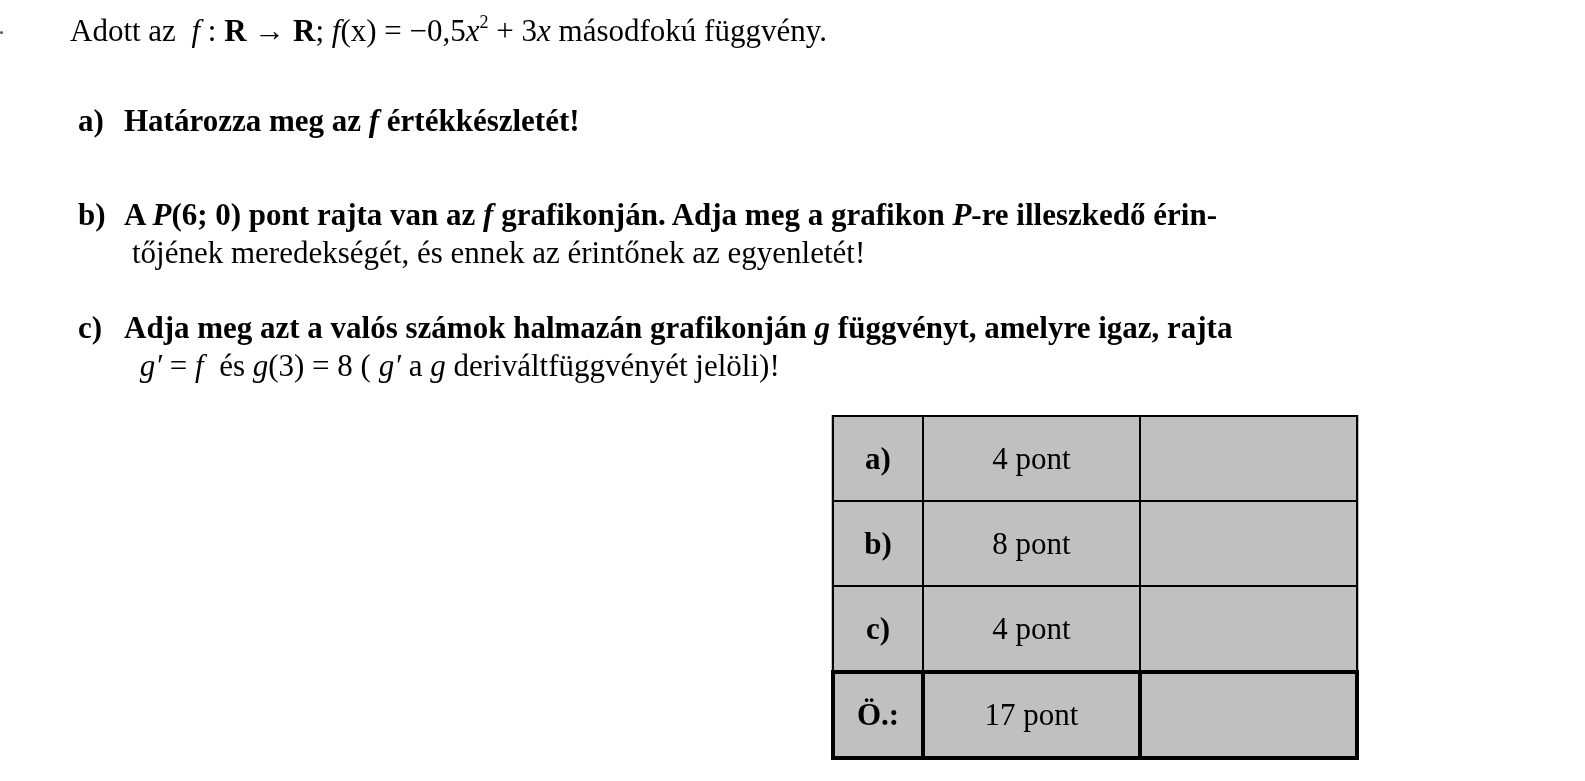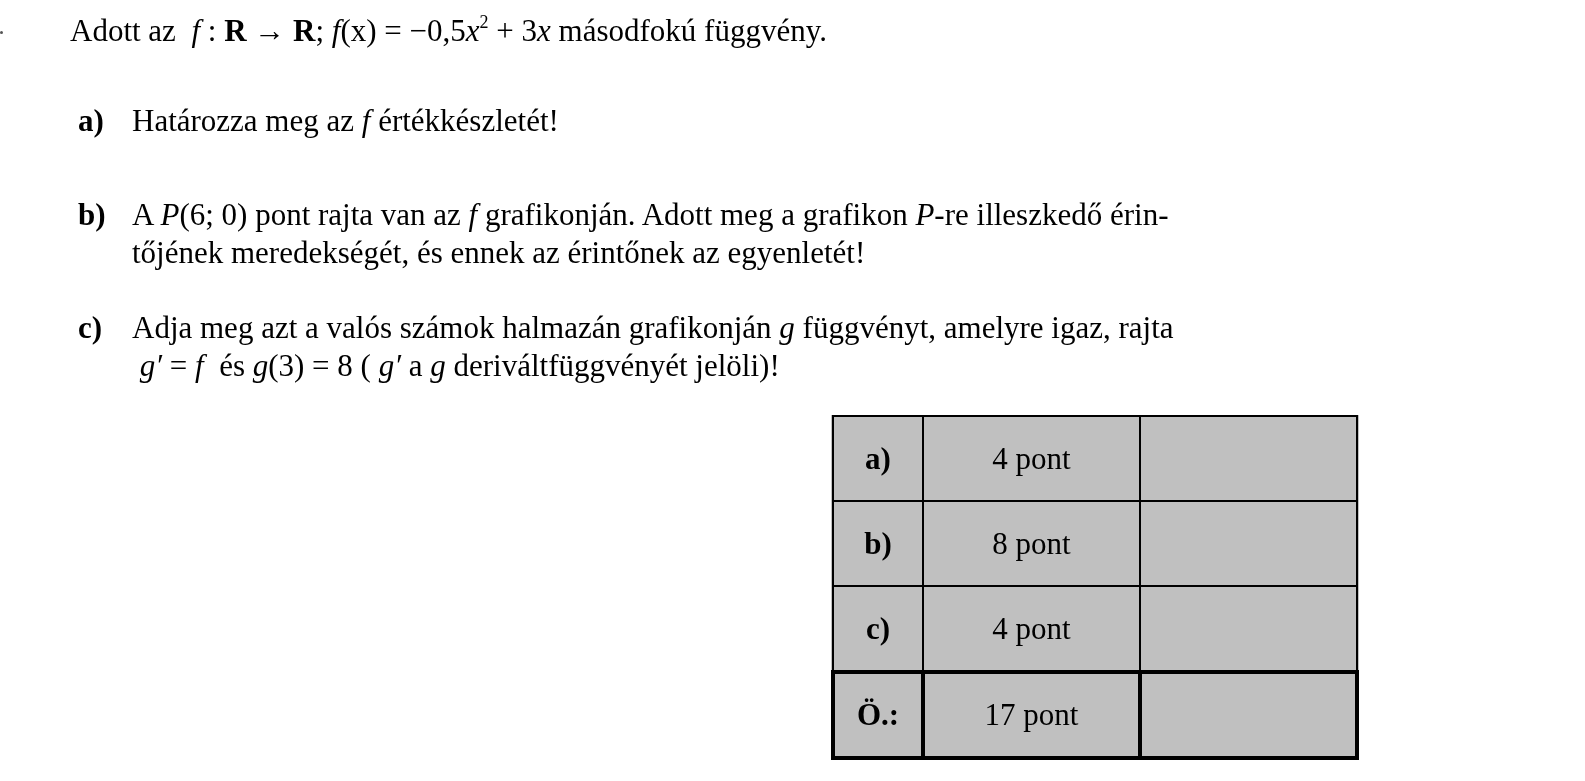--- a/index.html
+++ b/index.html
@@ -17,21 +17,21 @@
       font-size: 31px; line-height: 38px; white-space: nowrap; margin-left: 12px;
     }
     .it { font-style: italic; }
     .bf { font-weight: bold; }
     sup { font-size: 18px; line-height: 0; position: relative; top: -2px; }
     .q {
       position: absolute; left: 78px; font-size: 31px; line-height: 38px;
       white-space: nowrap;
     }
     .q .lbl { font-weight: bold; display: inline-block; width: 54px; }
-    .q .cont { position: absolute; left: 54px; top: 0; }
+    .q .cont { position: absolute; left: 46px; top: 0; font-weight: bold; }
     .q .line2 { position: absolute; left: 54px; top: 38px; }
     #qa { top: 102px; }
     #qb { top: 196px; }
     #qc { top: 309px; }
 
     table.score {
       position: absolute; left: 831px; top: 415px;
       border-collapse: collapse; background: #c0c0c0;
       font-size: 31px;
     }
@@ -54,21 +54,21 @@
   <span class="it">f</span><span> : </span><span class="bf">R</span><span> → </span><span class="bf">R</span><span>; </span><span class="it">f</span><span>(x)</span><span> = −0,5</span><span class="it">x</span><sup>2</sup><span> + 3</span><span class="it">x</span><span> másodfokú függvény.</span>
 </div>
 
 <div class="q" id="qa">
   <span class="lbl">a)</span>
   <span class="cont"><span>Határozza meg az </span><span class="it">f</span><span> értékkészletét!</span></span>
 </div>
 
 <div class="q" id="qb">
   <span class="lbl">b)</span>
-  <span class="cont"><span>A </span><span class="it">P</span><span>(6; 0) pont rajta van az </span><span class="it">f</span><span> grafikonján. Adott meg a grafikon </span><span class="it">P</span><span>-re illeszkedő érin-</span></span>
+  <span class="cont"><span>A </span><span class="it">P</span><span>(6; 0) pont rajta van az </span><span class="it">f</span><span> grafikonján. Adja meg a grafikon </span><span class="it">P</span><span>-re illeszkedő érin-</span></span>
   <span class="line2">tőjének meredekségét, és ennek az érintőnek az egyenletét!</span>
 </div>
 
 <div class="q" id="qc">
   <span class="lbl">c)</span>
   <span class="cont"><span>Adja meg azt a valós számok halmazán grafikonján </span><span class="it">g</span><span> függvényt, amelyre igaz, rajta</span></span>
   <span class="line2">&nbsp;<span class="it">g′</span><span> = </span><span class="it">f</span><span style="white-space:pre">  és </span><span class="it">g</span><span>(3) = 8 ( </span><span class="it">g′</span><span> a </span><span class="it">g</span><span> deriváltfüggvényét jelöli)!</span></span>
 </div>
 
 <table class="score">

